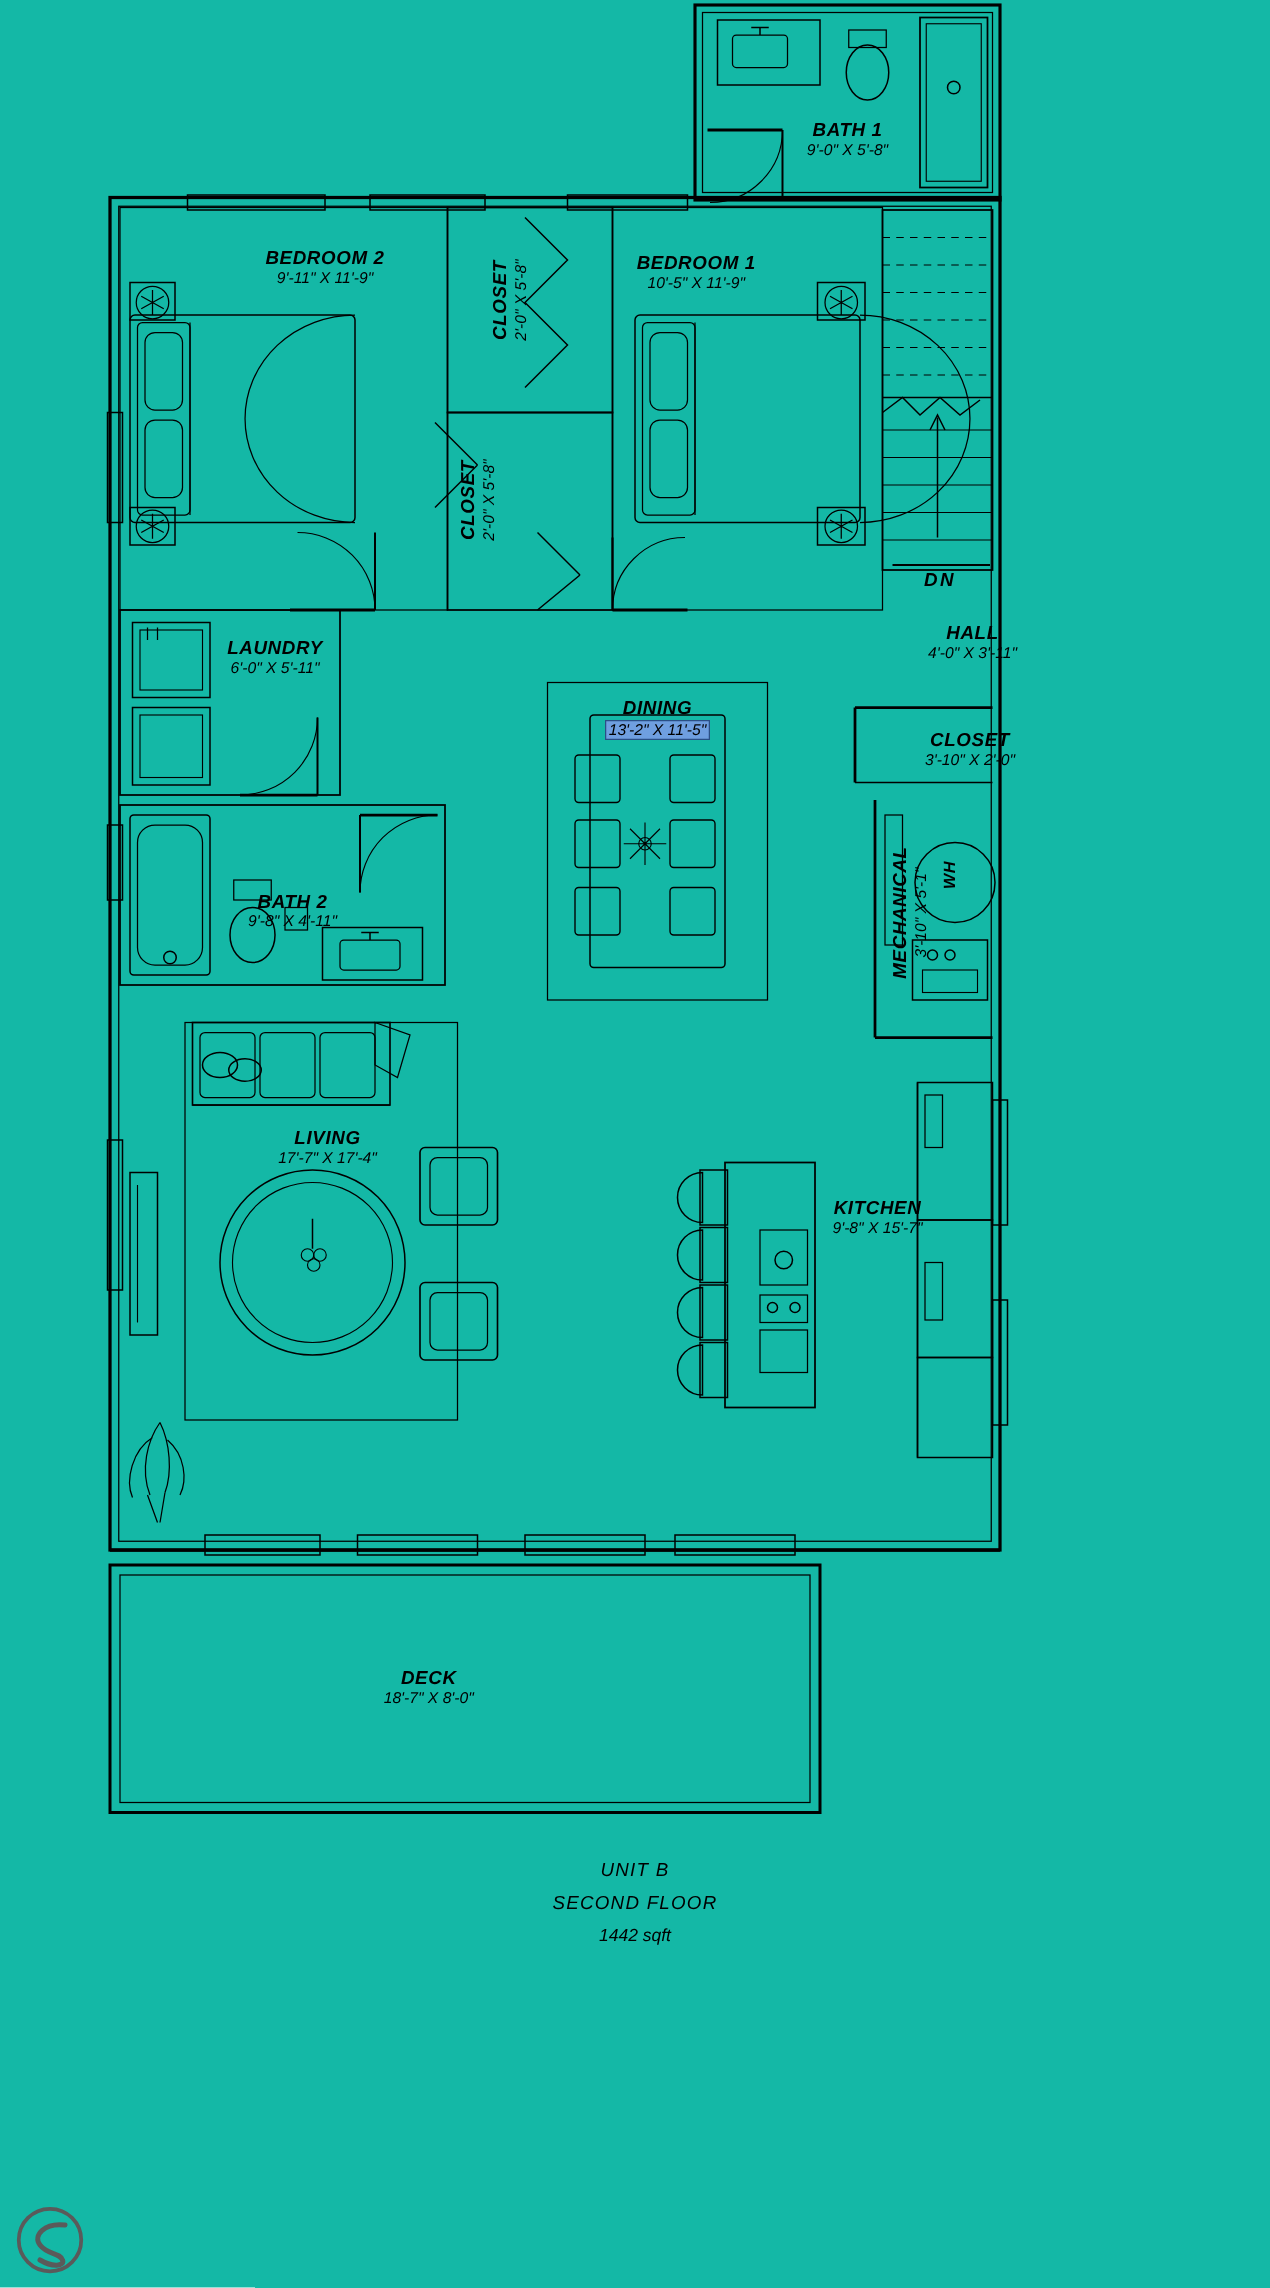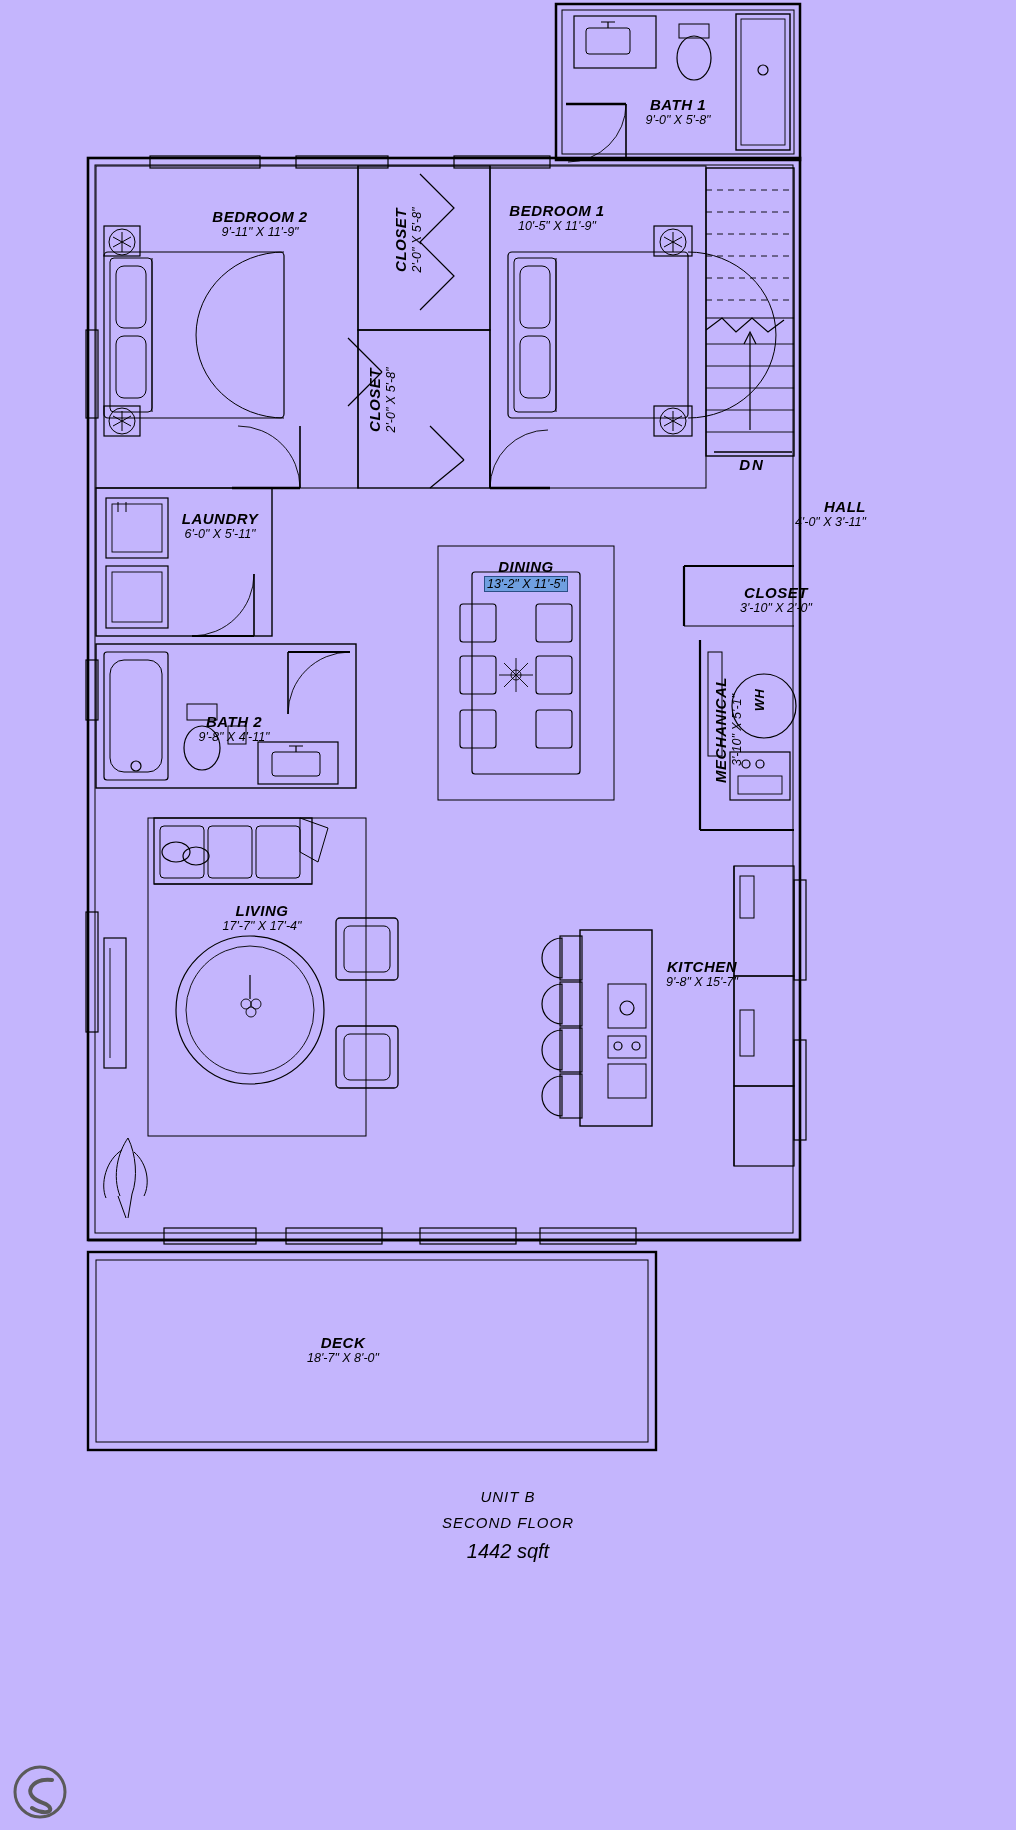--- a/index.html
+++ b/index.html
@@ -1,17 +1,17 @@
 <!DOCTYPE html>
 <html><head>
 <meta charset="utf-8">
 <style>
   html,body{margin:0;padding:0;background:#ffffff;}
   body{font-family:"Liberation Sans", sans-serif;}
-  #page{position:relative;width:1016px;height:1830px;background:#c4b5fd;overflow:hidden;}
+  #page{position:relative;width:1016px;height:1830px;background:#14b8a6;overflow:hidden;}
   .lbl{position:absolute;text-align:center;color:#000;white-space:nowrap;}
   .rmname{font-weight:bold;font-style:italic;font-size:15px;letter-spacing:.5px;}
   .rmdim{font-style:italic;font-size:12.5px;}
   .rot90{transform:rotate(-90deg);transform-origin:left top;}
   .hl{background:#6f9fe0;color:#000;padding:0 2px;border:1px solid #2b4f86;}
   .footer{position:absolute;left:0;width:100%;text-align:center;font-size:15px;letter-spacing:1px;color:#000;font-style:italic;}
   svg{display:block;overflow:visible;}
   .svgwrap{position:absolute;left:0;top:0;width:1016px;height:1830px;pointer-events:none;}
 </style>
 </head>
@@ -264,21 +264,21 @@
       </g>
     </g>
   </svg>
   </div>
 
   <div class="lbl" style="left:596px;top:96px;width:164px;">
     <div class="rmname">BATH 1</div>
     <div class="rmdim">9'-0" X 5'-8"</div>
   </div>
 
-  <div class="lbl" style="left:150px;top:208px;width:220px;">
+  <div class="lbl" style="left:150px;top:198px;width:220px;">
     <div class="rmname">BEDROOM 2</div>
     <div class="rmdim">9'-11" X 11'-9"</div>
   </div>
 
   <div class="lbl" style="left:442px;top:202px;width:230px;">
     <div class="rmname">BEDROOM 1</div>
     <div class="rmdim">10'-5" X 11'-9"</div>
   </div>
 
   <div style="position:absolute;left:392px;top:300px;">
@@ -302,21 +302,21 @@
   <div class="lbl" style="left:140px;top:510px;width:160px;">
     <div class="rmname">LAUNDRY</div>
     <div class="rmdim">6'-0" X 5'-11"</div>
   </div>
 
   <div class="lbl" style="left:154px;top:666px;width:160px;margin-top:47px;">
     <div class="rmname">BATH 2</div>
     <div class="rmdim">9'-8" X 4'-11"</div>
   </div>
 
-  <div class="lbl" style="left:690px;top:498px;width:176px;text-align:right;">
+  <div class="lbl" style="left:690px;top:498px;width:176px;">
     <div class="rmname">HALL</div>
     <div class="rmdim">4'-0" X 3'-11"</div>
   </div>
 
   <div class="lbl" style="left:676px;top:584px;width:200px;">
     <div class="rmname">CLOSET</div>
     <div class="rmdim">3'-10" X 2'-0"</div>
   </div>
 
   <div class="lbl" style="left:436px;top:558px;width:180px;">
@@ -351,21 +351,21 @@
   <div class="lbl rmname" style="left:712px;top:432px;width:80px;letter-spacing:2px;margin-top:24px;">DN</div>
 
   <div style="position:absolute;left:752px;top:720px;">
     <div class="rot90" style="position:absolute;left:0;top:0;width:40px;text-align:center;">
       <div class="rmname" style="font-size:13px;">WH</div>
     </div>
   </div>
 
   <div class="footer" style="top:1488px;">UNIT B</div>
   <div class="footer" style="top:1514px;text-align:center;">SECOND FLOOR</div>
-  <div class="footer" style="top:1540px;font-size:20px;letter-spacing:0;">1442 sqft</div>
+  <div class="footer" style="top:1540px;font-size:14px;letter-spacing:0;">1442 sqft</div>
 
   <div style="position:absolute;left:12px;top:1764px;width:56px;height:56px;">
     <svg width="56" height="56" viewBox="0 0 56 56">
       <circle cx="28" cy="28" r="25" fill="none" stroke="#5a5a5a" stroke-width="3"></circle>
       <path d="M40 16 C24 14 14 24 20 32 C26 40 36 38 38 44 C40 49 30 50 20 44" fill="none" stroke="#5a5a5a" stroke-width="4" stroke-linecap="round"></path>
     </svg>
   </div>
 
 </div>
 

